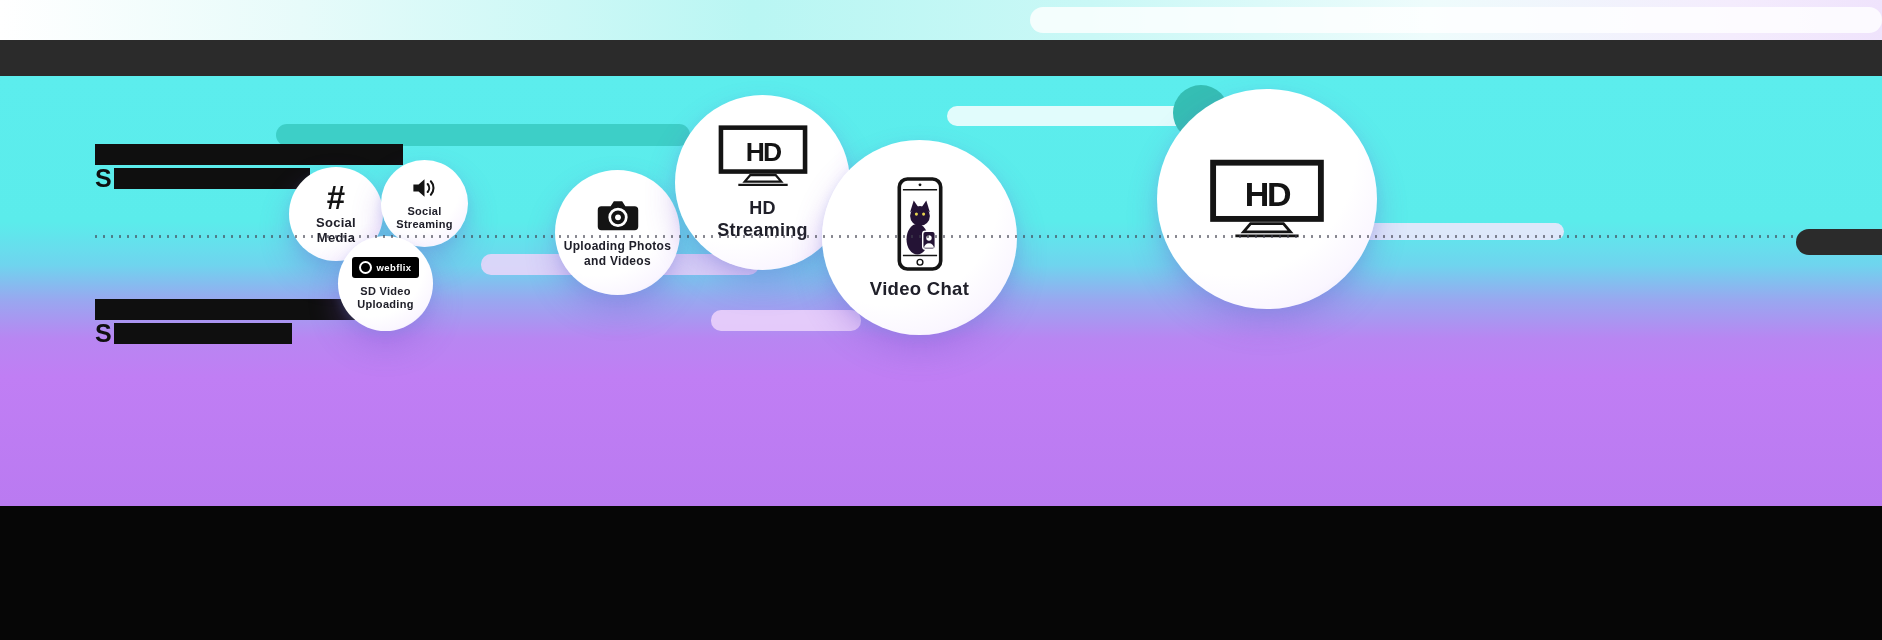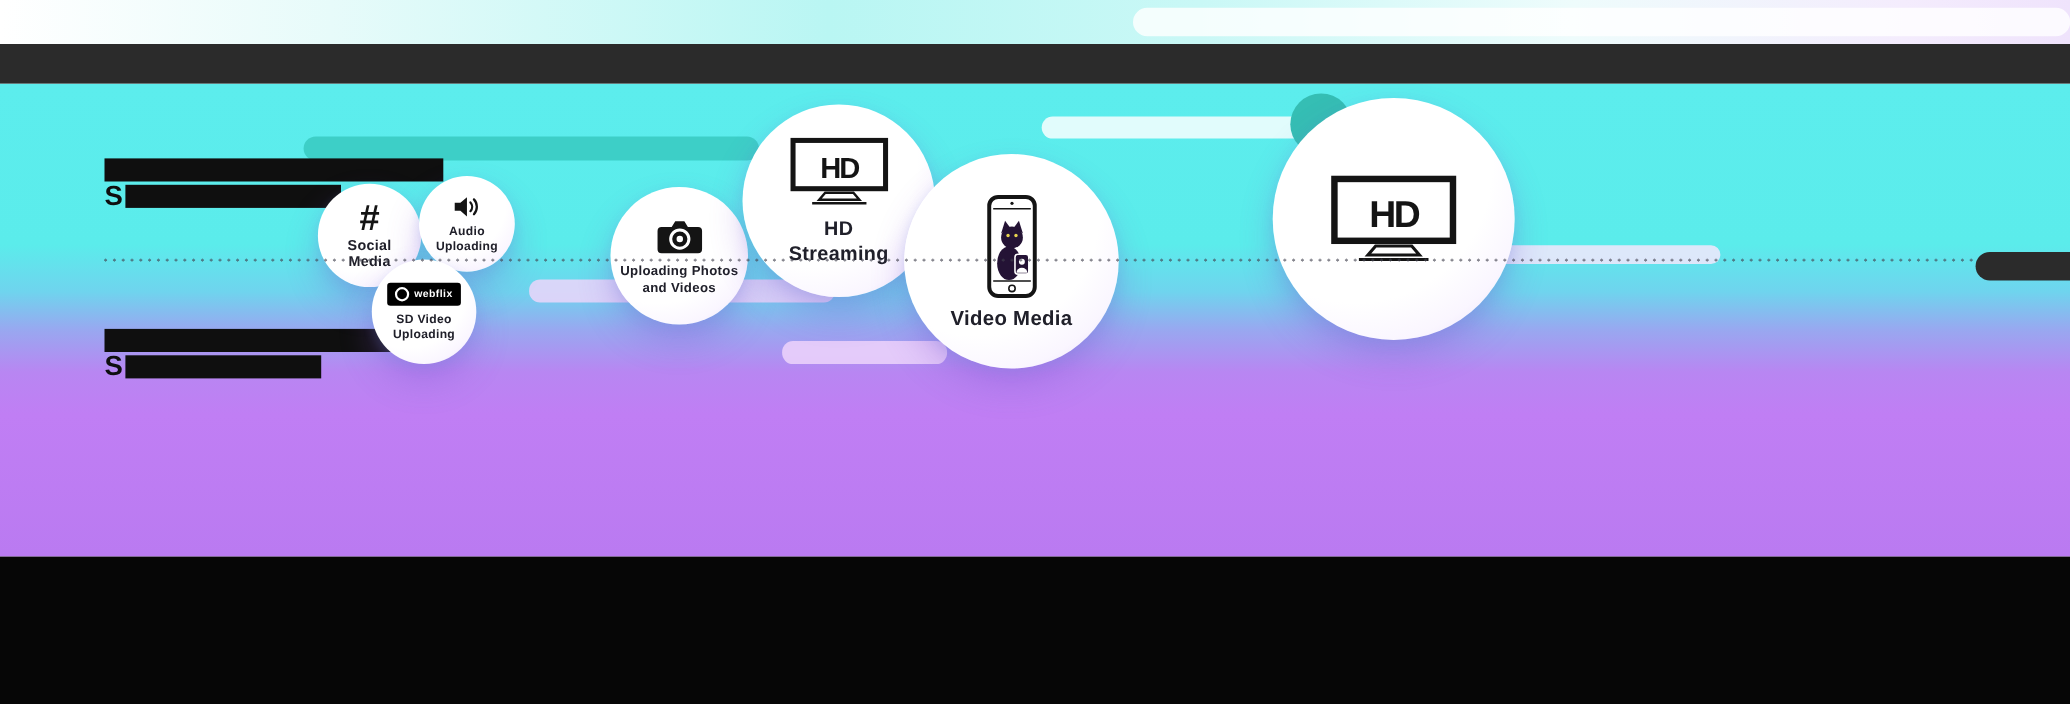--- a/index.html
+++ b/index.html
@@ -112,21 +112,21 @@
     <span class="hash-glyph">#</span>
     <div class="bubble-label">Social Media</div>
   </div>
 
   <div class="bubble b-audio">
     <svg viewBox="0 0 34 30" width="27" height="24">
       <path d="M3 10.5 h6.5 L17 4 v22 l-7.5 -6.5 H3 z" fill="#141414"></path>
       <path d="M21 10 a7.5 7.5 0 0 1 0 10" fill="none" stroke="#141414" stroke-width="2.6" stroke-linecap="round"></path>
       <path d="M25 6.5 a12.5 12.5 0 0 1 0 17" fill="none" stroke="#141414" stroke-width="2.6" stroke-linecap="round"></path>
     </svg>
-    <div class="bubble-label">Audio Uploading</div>
+    <div class="bubble-label">Social Streaming</div>
   </div>
 
 
   <div class="bubble b-sd">
     <div class="webflix-badge">
       <span class="wf-ring"></span>
       <span class="wf-text">webflix</span>
     </div>
     <div class="bubble-label">SD Video Uploading</div>
   </div>
@@ -160,21 +160,21 @@
       <polygon points="19,40 23,27 28,34" fill="#241335"></polygon>
       <polygon points="41,40 37,27 32,34" fill="#241335"></polygon>
       <circle cx="30" cy="44" r="11" fill="#241335"></circle>
       <circle cx="26" cy="42" r="1.7" fill="#e8d44f"></circle>
       <circle cx="34" cy="42" r="1.7" fill="#e8d44f"></circle>
       <ellipse cx="27" cy="70" rx="12" ry="17" fill="#241335"></ellipse>
       <rect x="33" y="61" width="14" height="20" rx="3" fill="#241335" stroke="#ffffff" stroke-width="1.6"></rect>
       <circle cx="40" cy="68.5" r="3" fill="#ffffff"></circle>
       <path d="M34.5 79.5 a5.5 5 0 0 1 11 0 z" fill="#ffffff"></path>
     </svg>
-    <div class="bubble-label">Video Media</div>
+    <div class="bubble-label">Video Chat</div>
   </div>
 
   <div class="bubble b-4k">
     <svg viewBox="0 0 100 70" width="118" height="82">
       <rect x="4" y="4" width="92" height="48" fill="none" stroke="#141414" stroke-width="5"></rect>
       <text x="50" y="41" text-anchor="middle" font-size="29" font-weight="800" fill="#141414" letter-spacing="-2">HD</text>
       <path d="M36 56 L64 56 L70 63 L30 63 Z" fill="none" stroke="#141414" stroke-width="2.4"></path>
       <line x1="23" y1="66.5" x2="77" y2="66.5" stroke="#141414" stroke-width="2.4"></line>
     </svg>
   </div>

